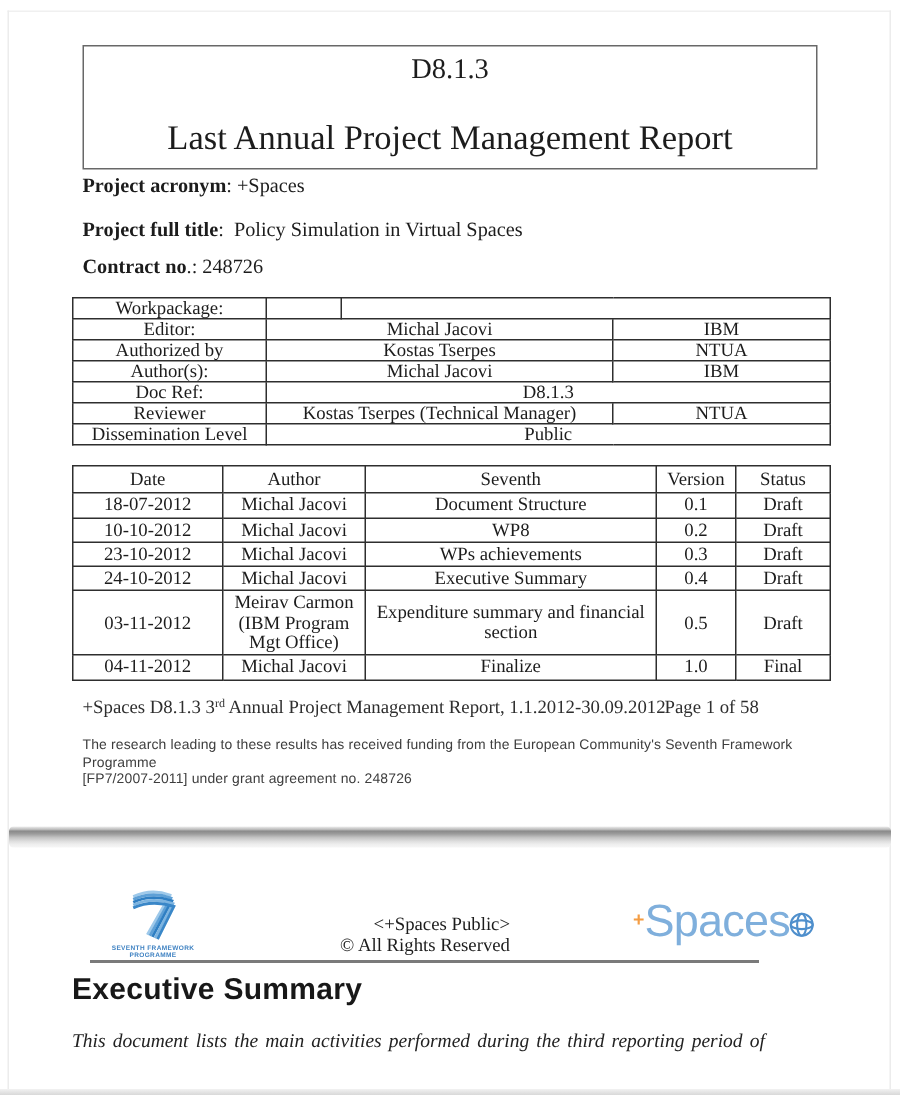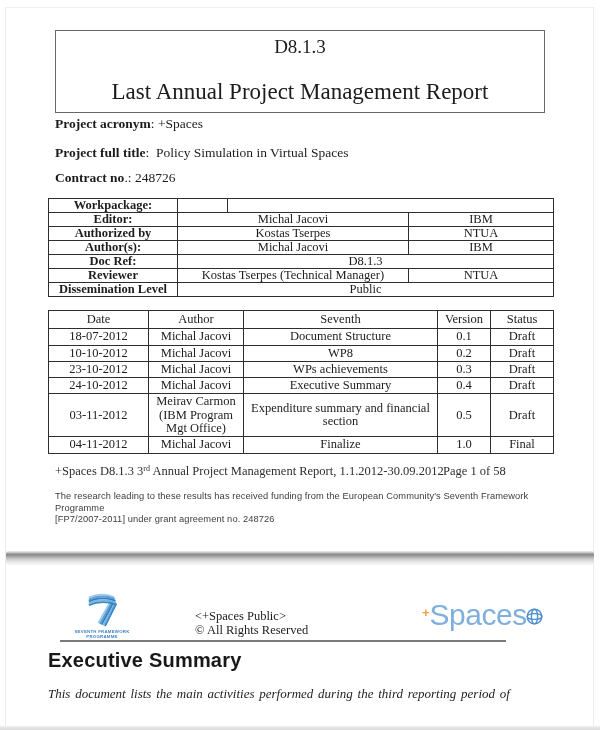--- a/index.html
+++ b/index.html
@@ -15,21 +15,21 @@
   .doc-ref{font-size:19px;line-height:24px;}
   .report-title{font-size:23px;line-height:27px;margin-top:19px;}
 
   .proj-line{position:absolute;left:55px;font-size:13.5px;white-space:pre;}
   .proj-line b{font-weight:bold;}
   .pl1{top:116px;} .pl2{top:145px;} .pl3{top:170px;}
 
   table{border-collapse:collapse;table-layout:fixed;}
   .meta-table{position:absolute;left:48px;top:198px;width:505px;font-size:12.5px;}
   .meta-table td{border:1px solid #2e2e2e;text-align:center;padding:0 2px;line-height:12.8px;height:13px;overflow:hidden;}
-  .meta-table td.lbl{font-weight:bold;text-align:center;}
+  .meta-table td.lbl{font-weight:normal;text-align:center;}
 
   .hist-table{position:absolute;left:48px;top:310px;width:505px;font-size:12.5px;}
   .hist-table td{border:1px solid #2e2e2e;text-align:center;padding:1px 2px;line-height:13.3px;overflow:hidden;}
   .hist-table td.hd{font-weight:normal;padding:2px 2px;}
 
   .page-footer{position:absolute;left:55px;top:464px;width:498px;font-size:12.5px;color:#2e2e2e;}
   .page-footer sup{font-size:8px;vertical-align:4px;}
   .pagenum{position:absolute;left:388px;top:0;}
 
   .disclaimer{position:absolute;left:55px;top:491px;width:515px;
@@ -37,21 +37,21 @@
               font-size:9.3px;line-height:11.5px;color:#3d3d3d;letter-spacing:0.1px;}
 
   .separator{position:absolute;left:6px;right:6px;top:551px;height:14px;border-radius:3px;
      background:linear-gradient(180deg,#eeeeee 0%,#bdbdbd 14%,#8a8a8a 22%,#9b9b9b 35%,
                 #c2c2c2 52%,#dedede 70%,#efefef 86%,#f6f6f6 100%);}
 
   .fp7{position:absolute;left:72px;top:591px;width:60px;text-align:center;}
   .fp7-caption{font-family:"Liberation Sans","DejaVu Sans",sans-serif;font-size:7px;line-height:7.5px;
                color:#3f82c2;transform:scale(0.62);transform-origin:50% 0;width:96px;margin-left:-18px;margin-top:-2px;
                letter-spacing:0.4px;font-weight:bold;}
-  .pub-note{position:absolute;left:195px;top:610px;width:145px;text-align:left;
+  .pub-note{position:absolute;left:195px;top:610px;width:145px;text-align:right;
             font-size:12.5px;line-height:13.5px;color:#1c1c1c;}
   .spaces-logo{position:absolute;left:422px;top:603px;display:flex;align-items:flex-start;
                font-family:"Liberation Sans","DejaVu Sans",sans-serif;}
   .spaces-plus{color:#f49d44;font-size:13px;font-weight:bold;line-height:13px;margin-top:3px;}
   .spaces-word{color:#7fafdc;font-size:30px;line-height:23px;letter-spacing:-0.5px;}
   .globe{margin-left:-2px;margin-top:4px;}
 
   .header-rule{position:absolute;left:60px;top:640px;width:446px;height:1.6px;background:#7a7a7a;}
 
   .exec-heading{position:absolute;left:48px;top:649px;

